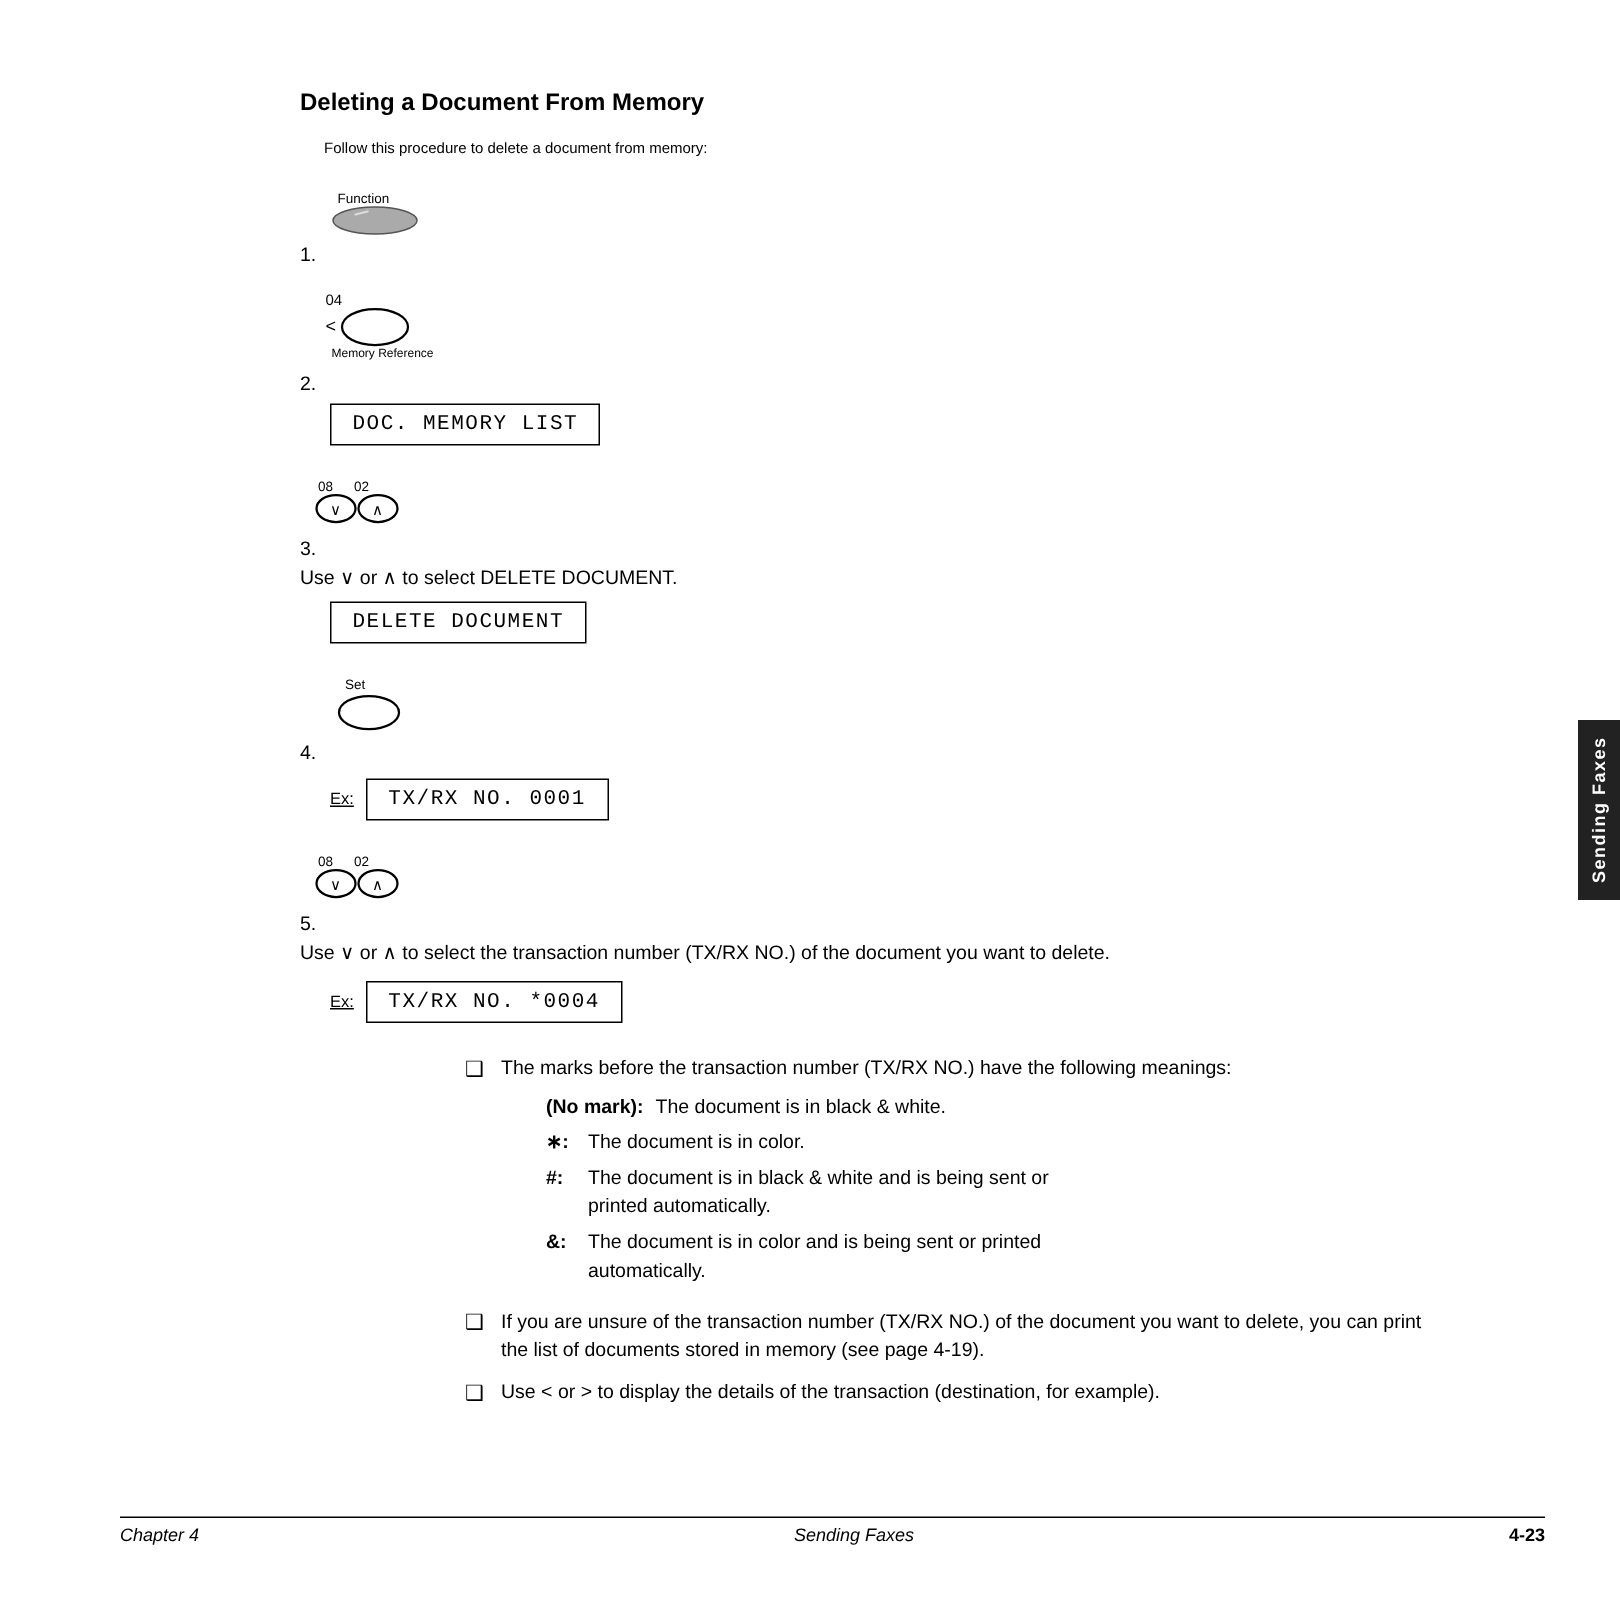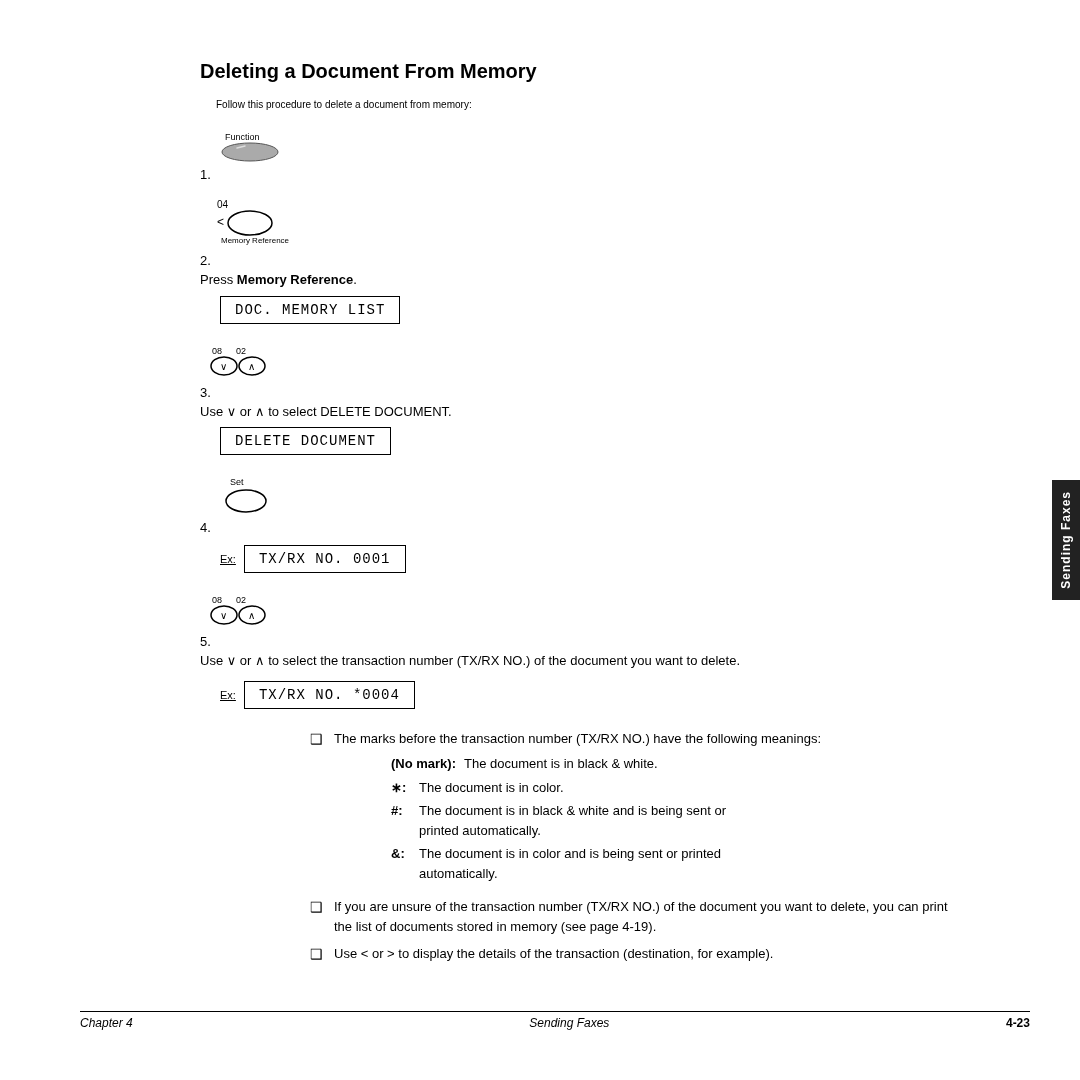--- a/index.html
+++ b/index.html
@@ -44,21 +44,21 @@
       letter-spacing: 1px;
     }
 
     
     .content {
       margin-left: 120px;
       margin-right: 50px;
     }
 
     h1.section-title {
-      font-size: 20px;
+      font-size: 16px;
       font-weight: bold;
       margin-bottom: 16px;
     }
 
     .intro-text {
       font-size: 10px;
       margin-bottom: 20px;
       margin-left: 16px;
     }
 
@@ -120,21 +120,20 @@
     .mark-table {
       margin: 6px 0 6px 30px;
       font-size: 13px;
     }
 
     .mark-row {
       display: flex;
       margin-bottom: 4px;
       align-items: flex-start;
       line-height: 1.5;
-      margin-left: 27px;
     }
 
     .mark-symbol {
       font-weight: bold;
       min-width: 20px;
       margin-right: 8px;
     }
 
     .mark-desc {
       flex: 1;
@@ -235,23 +234,20 @@
             <text x="2" y="12" font-size="10" fill="#000">04</text>
 
             <text x="2" y="30" font-size="12" fill="#000">&lt;</text>
             <ellipse cx="35" cy="27" rx="22" ry="12" fill="none" stroke="#000" stroke-width="1.5"></ellipse>
             <text x="6" y="47" font-size="8" fill="#000">Memory Reference</text>
           </svg>
         </div>
       </div>
       <div class="num-col"><span>2.</span></div>
       <div class="content-col">
-        <p class="step-text">
-          Press <strong>Memory Reference</strong><span>.</span>
-        </p>
         <div class="lcd-box">DOC. MEMORY LIST</div>
       </div>
     </div>
 
     <div class="step-block">
       <div class="icon-col">
         <div>
           <svg width="80" height="34" viewBox="0 0 80 34" class="btn-icon">
             <text x="2" y="10" font-size="9" fill="#000">08</text>
             <text x="26" y="10" font-size="9" fill="#000">02</text>

